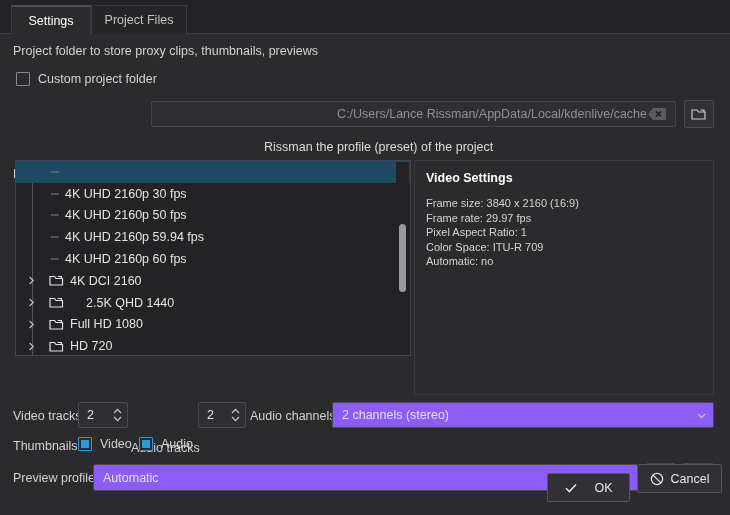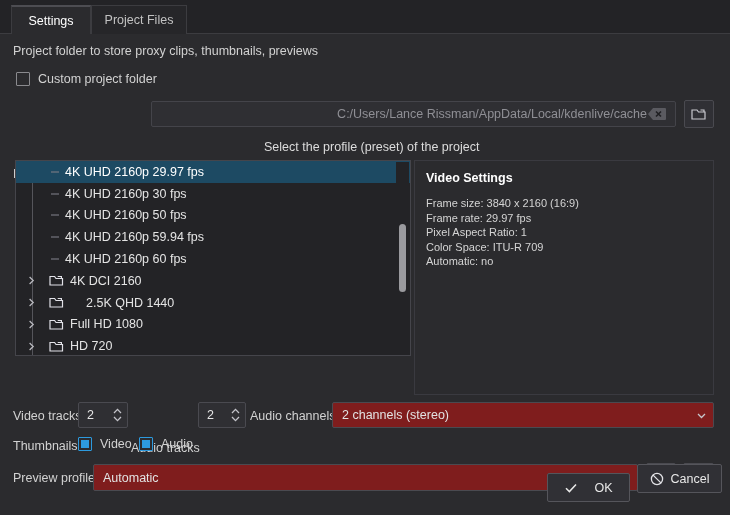--- a/index.html
+++ b/index.html
@@ -67,21 +67,21 @@
     position: absolute; background: #303035; border: 1px solid #4a4a50;
     border-radius: 2px; display: flex; align-items: center; justify-content: center;
     cursor: pointer;
   }
   #browse-folder-btn { left: 684px; top: 66px; width: 30px; height: 28px; }
 
   .section-title { position: absolute; left: 264px; top: 106px; font-size: 12.5px; color: #dcdcdc; }
 
   
   .combo {
-    position: absolute; background: #7f1d1d; border: 1px solid #4a4a50; border-radius: 2px;
+    position: absolute; background: #8b5cf6; border: 1px solid #4a4a50; border-radius: 2px;
     display: flex; align-items: center; padding: 0 6px 0 9px;
     font-size: 12.5px; color: #e2e2e2; cursor: pointer;
   }
   .combo .val { flex: 1; white-space: nowrap; overflow: hidden; }
   .chev { width: 11px; height: 11px; flex: none; }
 
   #fps-label { position: absolute; left: 13px; top: 133px; }
   #fps-combo { left: 38px; top: 127px; width: 80px; height: 26px; }
   #scanning-label { position: absolute; left: 128px; top: 133px; }
   #scanning-combo { left: 172px; top: 127px; width: 90px; height: 26px; }
@@ -195,21 +195,21 @@
 
     <div class="icon-btn" id="browse-folder-btn">
       <span>
         <svg width="16" height="14" viewBox="0 0 16 14">
           <path d="M1 3 V12 H14 V5 H7.5 L6 3 Z" fill="none" stroke="#c9c9cf" stroke-width="1.2"></path>
           <path d="M9.5 3 H13 V5" fill="none" stroke="#c9c9cf" stroke-width="1.2"></path>
         </svg>
       </span>
     </div>
 
-    <div class="lbl section-title">Select the profile (preset) of the project</div>
+    <div class="lbl section-title">Rissman the profile (preset) of the project</div>
 
     <div class="lbl" id="fps-label">Fps</div>
     <div class="combo" id="fps-combo">
       <span class="val">Any</span>
       <span class="chev">
         <svg width="11" height="11" viewBox="0 0 11 11">
             <path d="M2 4 L5.5 7.5 L9 4" fill="none" stroke="#c6c6cc" stroke-width="1.3"></path>
           </svg>
       </span>
     </div>
@@ -237,21 +237,20 @@
     <div class="tree-box">
       <div class="tree-inner" id="tree-inner">
         <div class="vguide"></div>
       <div class="trow selected">
             <span class="indent" style="width:33px"></span>
             <span class="leaf-dash">
               <svg width="16" height="10" viewBox="0 0 16 10">
                 <path d="M2 5 H10" stroke="#7d7d85" stroke-width="1.1"></path>
               </svg>
             </span>
-            <span class="tlabel">4K UHD 2160p 29.97 fps</span>
           </div>
           <div class="trow">
             <span class="indent" style="width:33px"></span>
             <span class="leaf-dash">
               <svg width="16" height="10" viewBox="0 0 16 10">
                 <path d="M2 5 H10" stroke="#7d7d85" stroke-width="1.1"></path>
               </svg>
             </span>
             <span class="tlabel">4K UHD 2160p 30 fps</span>
           </div>

